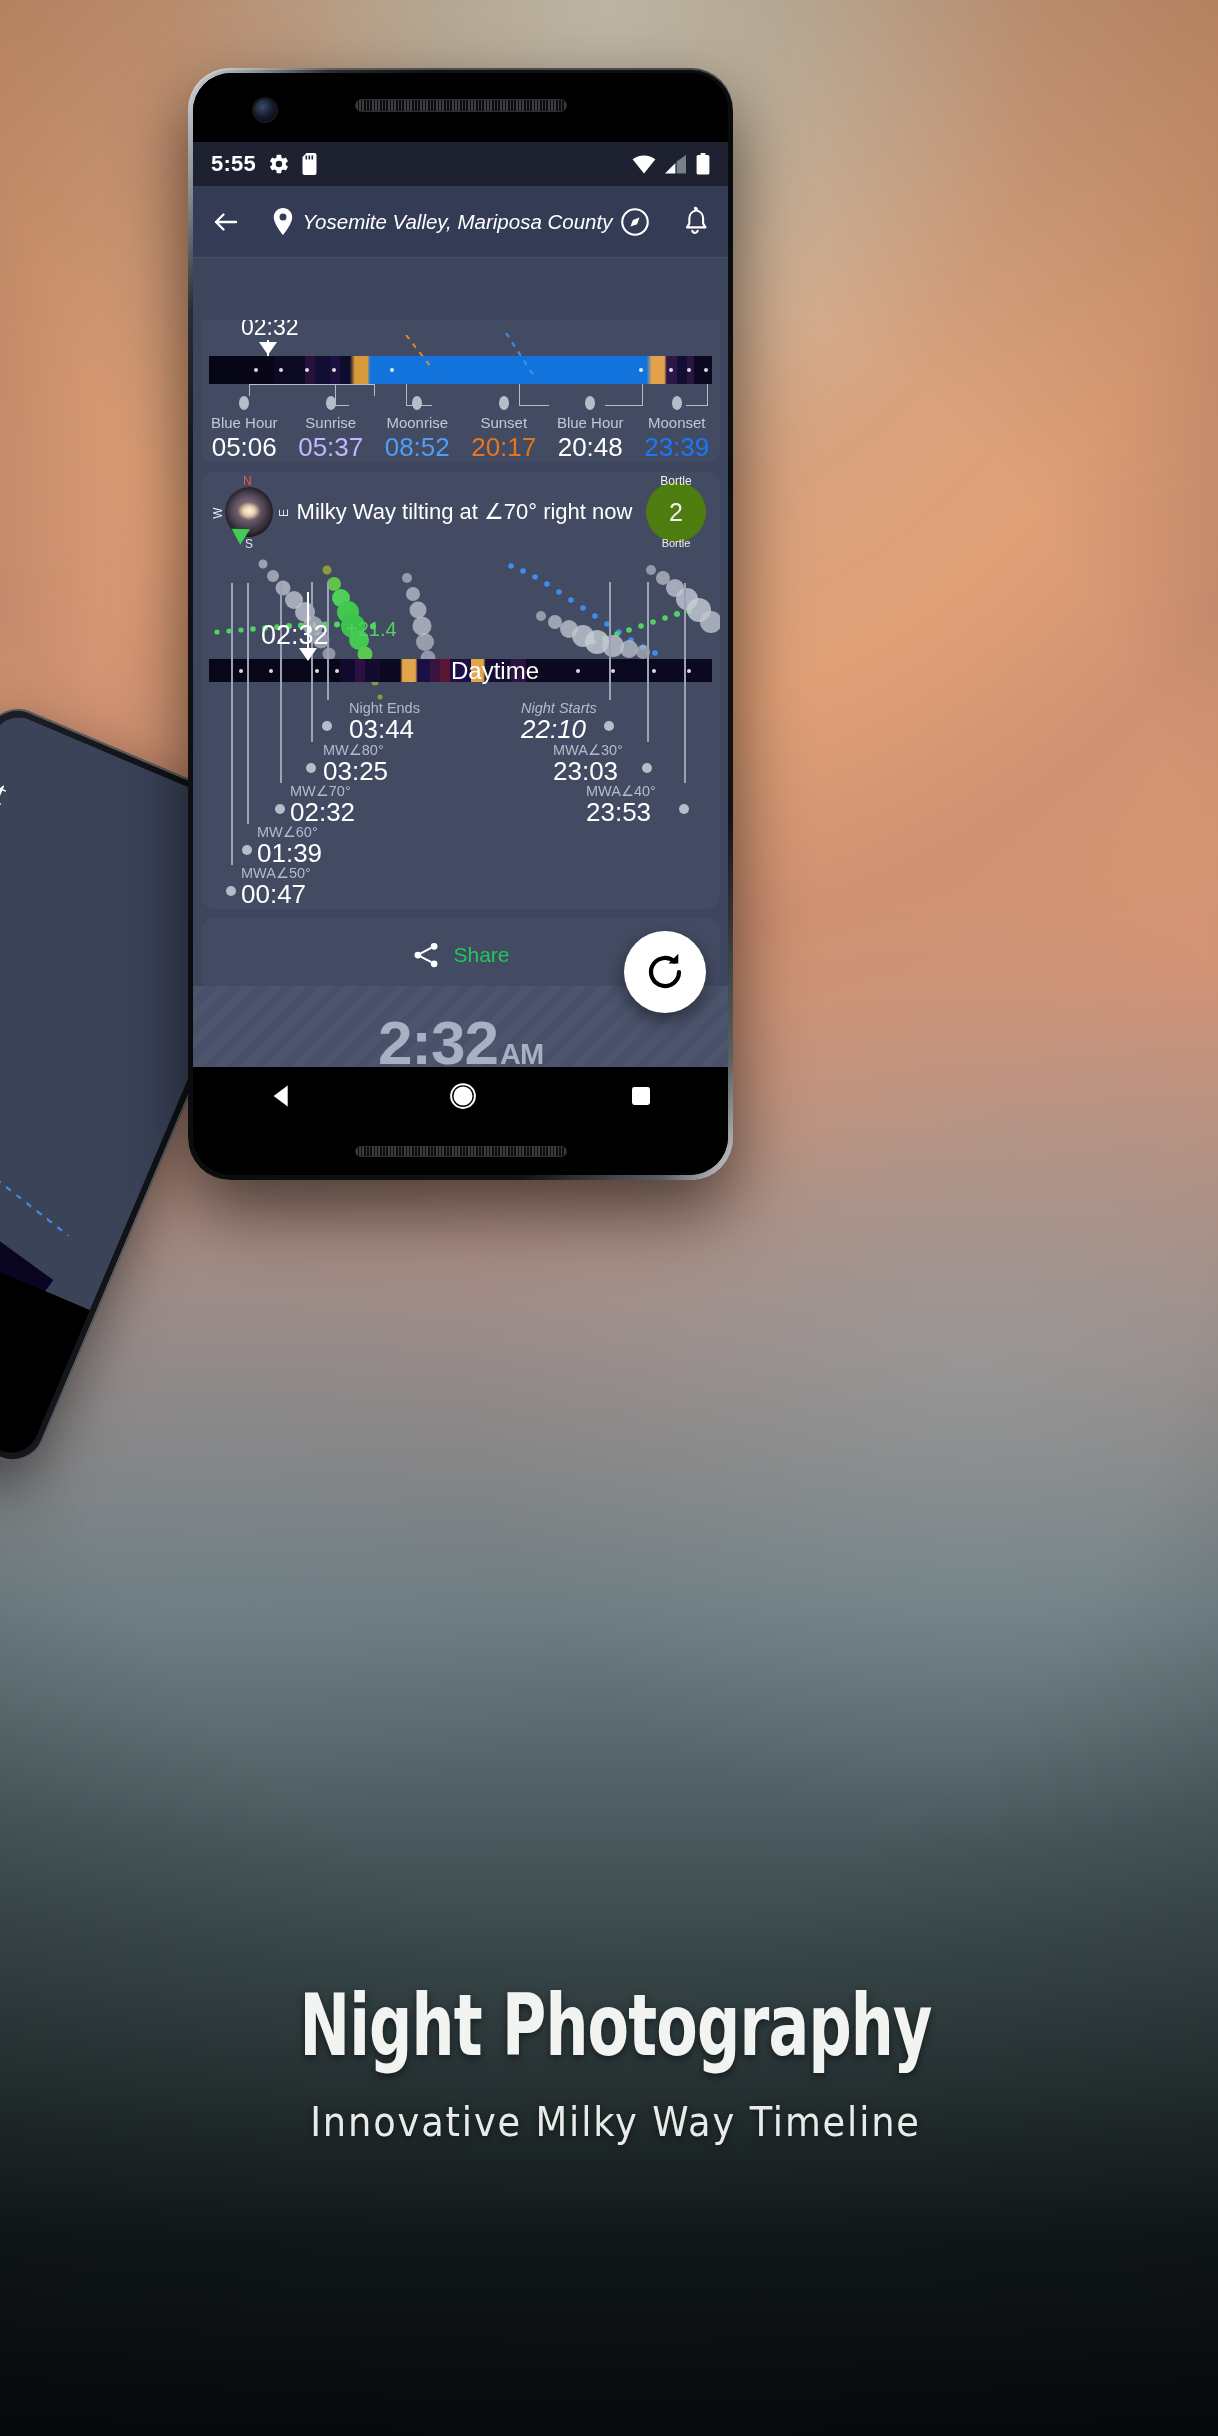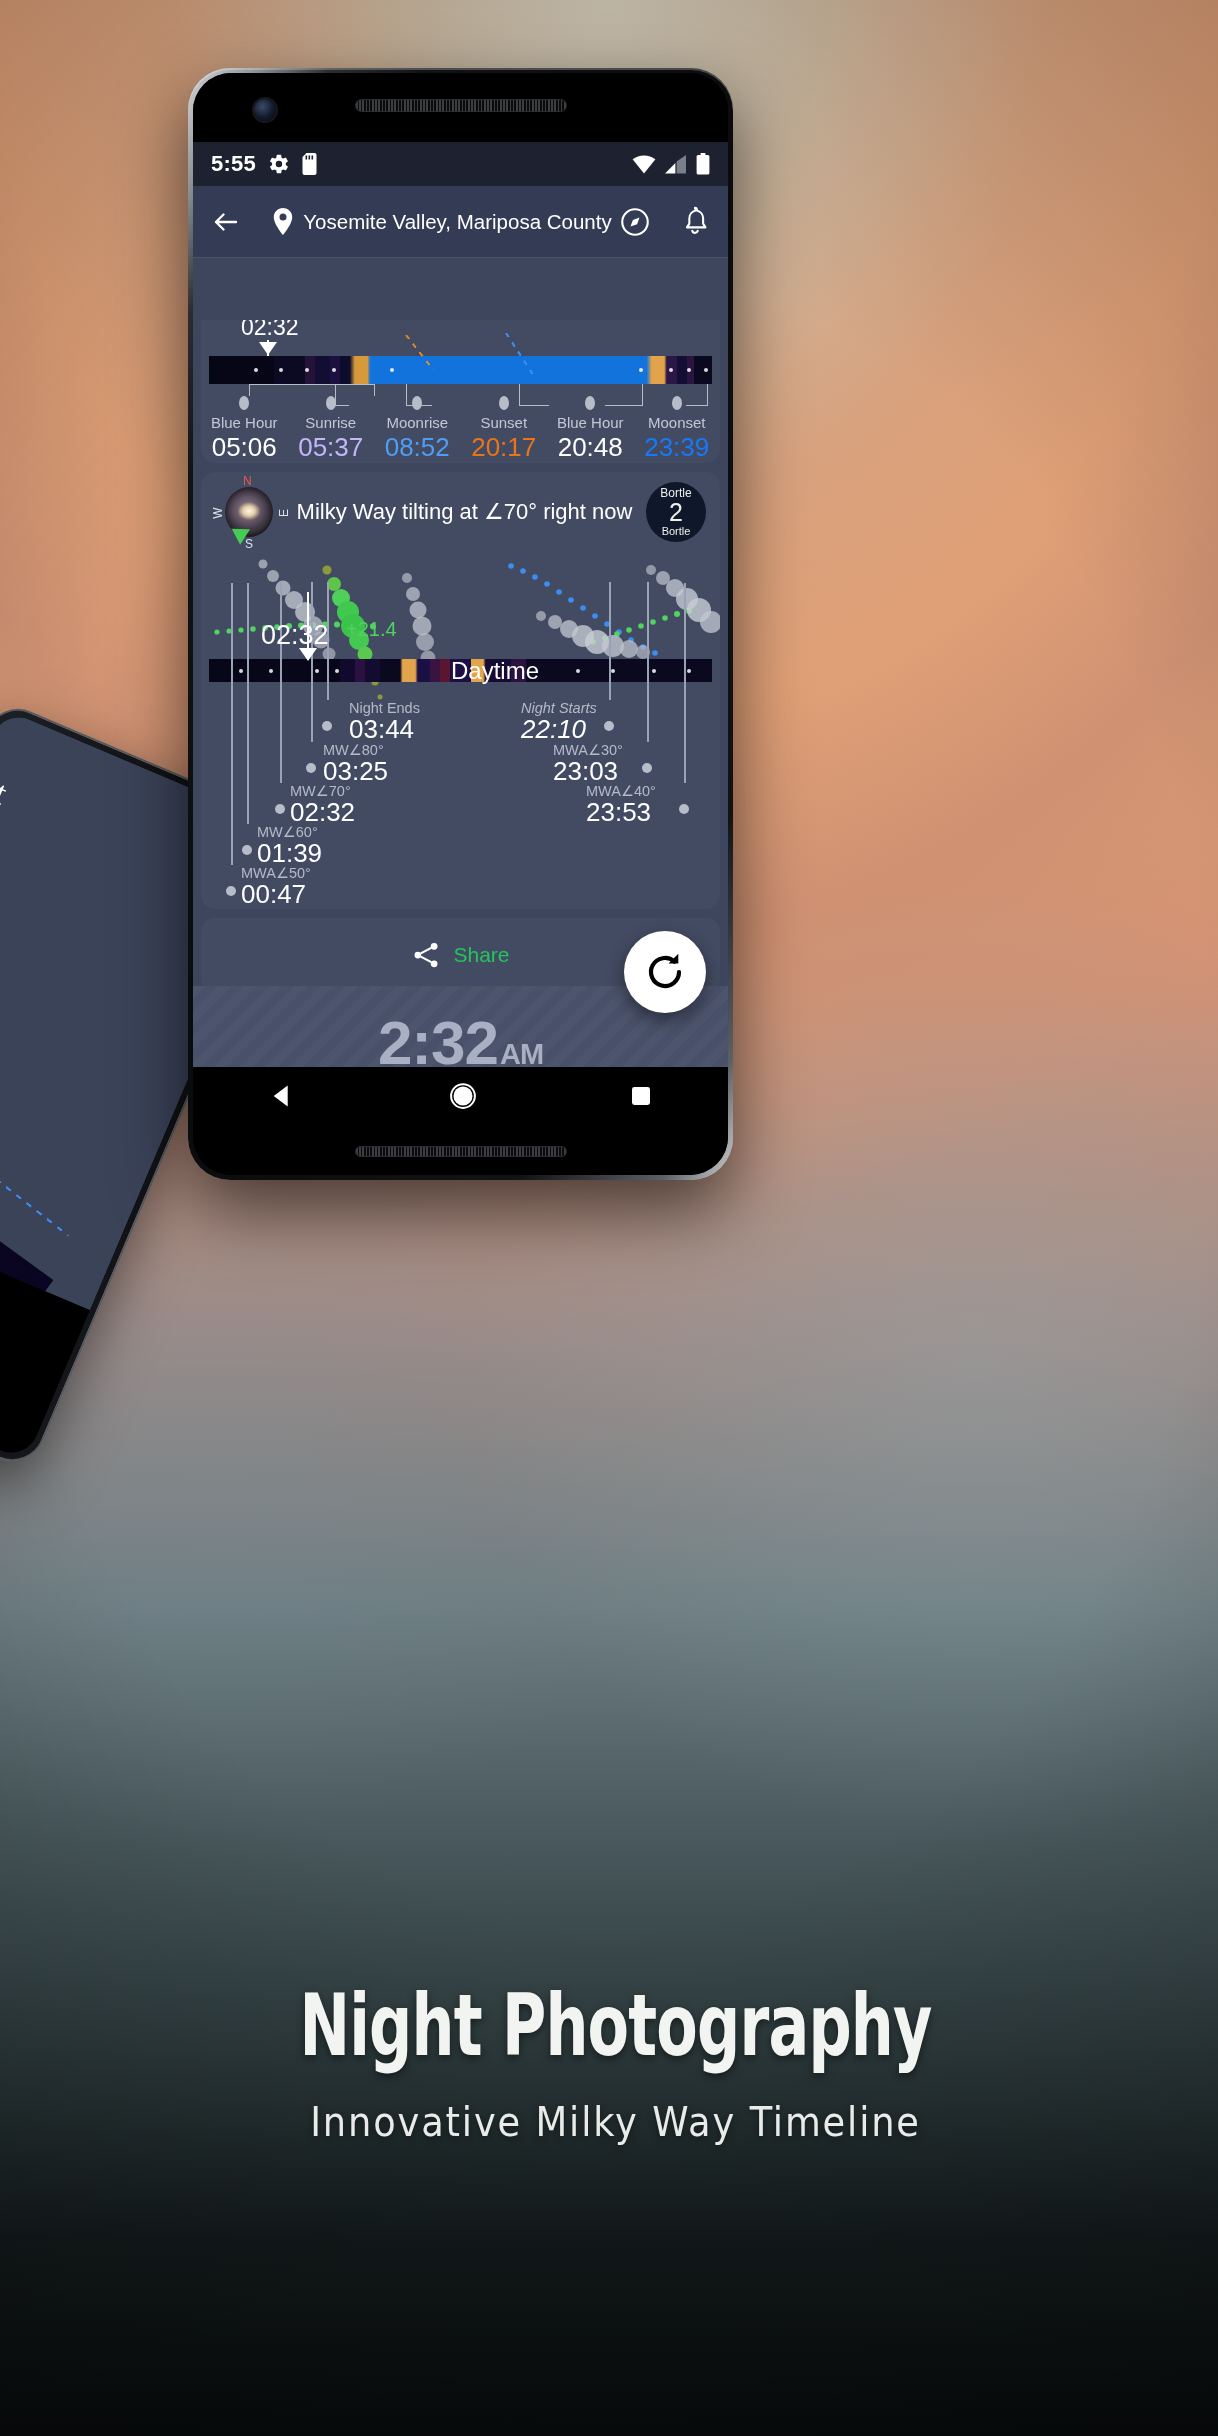--- a/index.html
+++ b/index.html
@@ -98,20 +98,21 @@
   }
   #sb-time{ font-size:22px; font-weight:600; letter-spacing:.2px; }
   #sb-left-icons{ display:flex; align-items:center; gap:12px; margin-left:12px; }
   #sb-right{ margin-left:auto; display:flex; align-items:center; gap:9px; }
 
   
   #appbar{
     height:72px; background:#343c55;
     display:flex; align-items:center; padding:0 18px; gap:10px;
     border-bottom:1px solid #4a5270;
+    font-style:italic;
   }
   #loc-wrap{ flex:1; display:flex; align-items:center; justify-content:center; gap:8px; }
   #loc-text{ color:#fff; font-size:20.5px; white-space:nowrap; }
 
   
   #tabs{
     height:62px; background:#3e465e; display:flex; align-items:stretch;
   }
   .tab{
     flex:1; display:flex; align-items:center; justify-content:center;
@@ -172,22 +173,22 @@
   .cp-w{ position:absolute; left:-3px; top:28px; color:#dfe3ee; font-size:12px;
     transform:rotate(-90deg);}
   .cp-e{ position:absolute; right:-5px; top:28px; color:#dfe3ee; font-size:12px;
     transform:rotate(-90deg);}
   #cp-arrow{ position:absolute; left:20px; bottom:4px; width:0;height:0;
     border-left:16px solid #44cc55; border-top:9px solid transparent; border-bottom:9px solid transparent;
     transform:rotate(-28deg);}
   #mw-text{ flex:1; text-align:center; color:#fff; font-size:22px; }
   #bortle{
     width:60px;height:60px;border-radius:50%;
-    background:#0f172a; color:#f0f0ea; flex:none;
-    display:flex;flex-direction:column;align-items:center;justify-content:center;
+    background:#4d7c0f; color:#f0f0ea; flex:none;
+    display:flex;flex-direction:column;align-items:center;justify-content:center;gap:12px;
   }
   #bortle .b-top{ font-size:12px; line-height:1.05;}
   #bortle .b-num{ font-size:25px; line-height:1.05;}
   #bortle .b-bot{ font-size:11px; line-height:1.05;}
 
   #mw-graph{ position:absolute; left:0; right:0; top:80px; bottom:0; }
   #mwbar{
     position:absolute; left:8px; right:8px; top:107px; height:23px;
     background:linear-gradient(90deg,
       #08071a 0 26%, #120a2e 26% 29%, #2a1141 29% 31%, #130b30 31% 34%,

